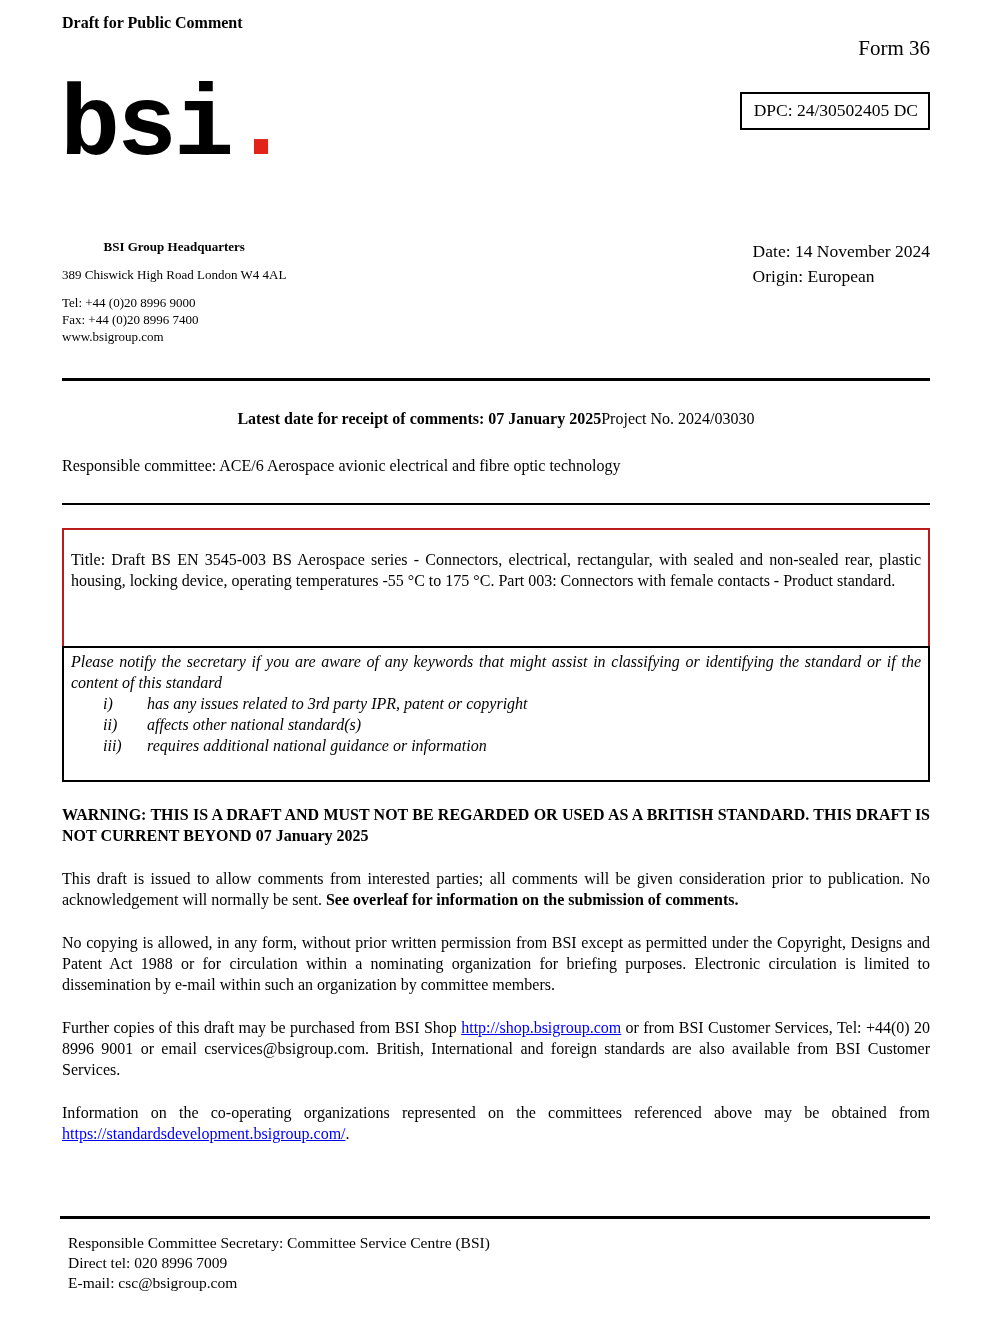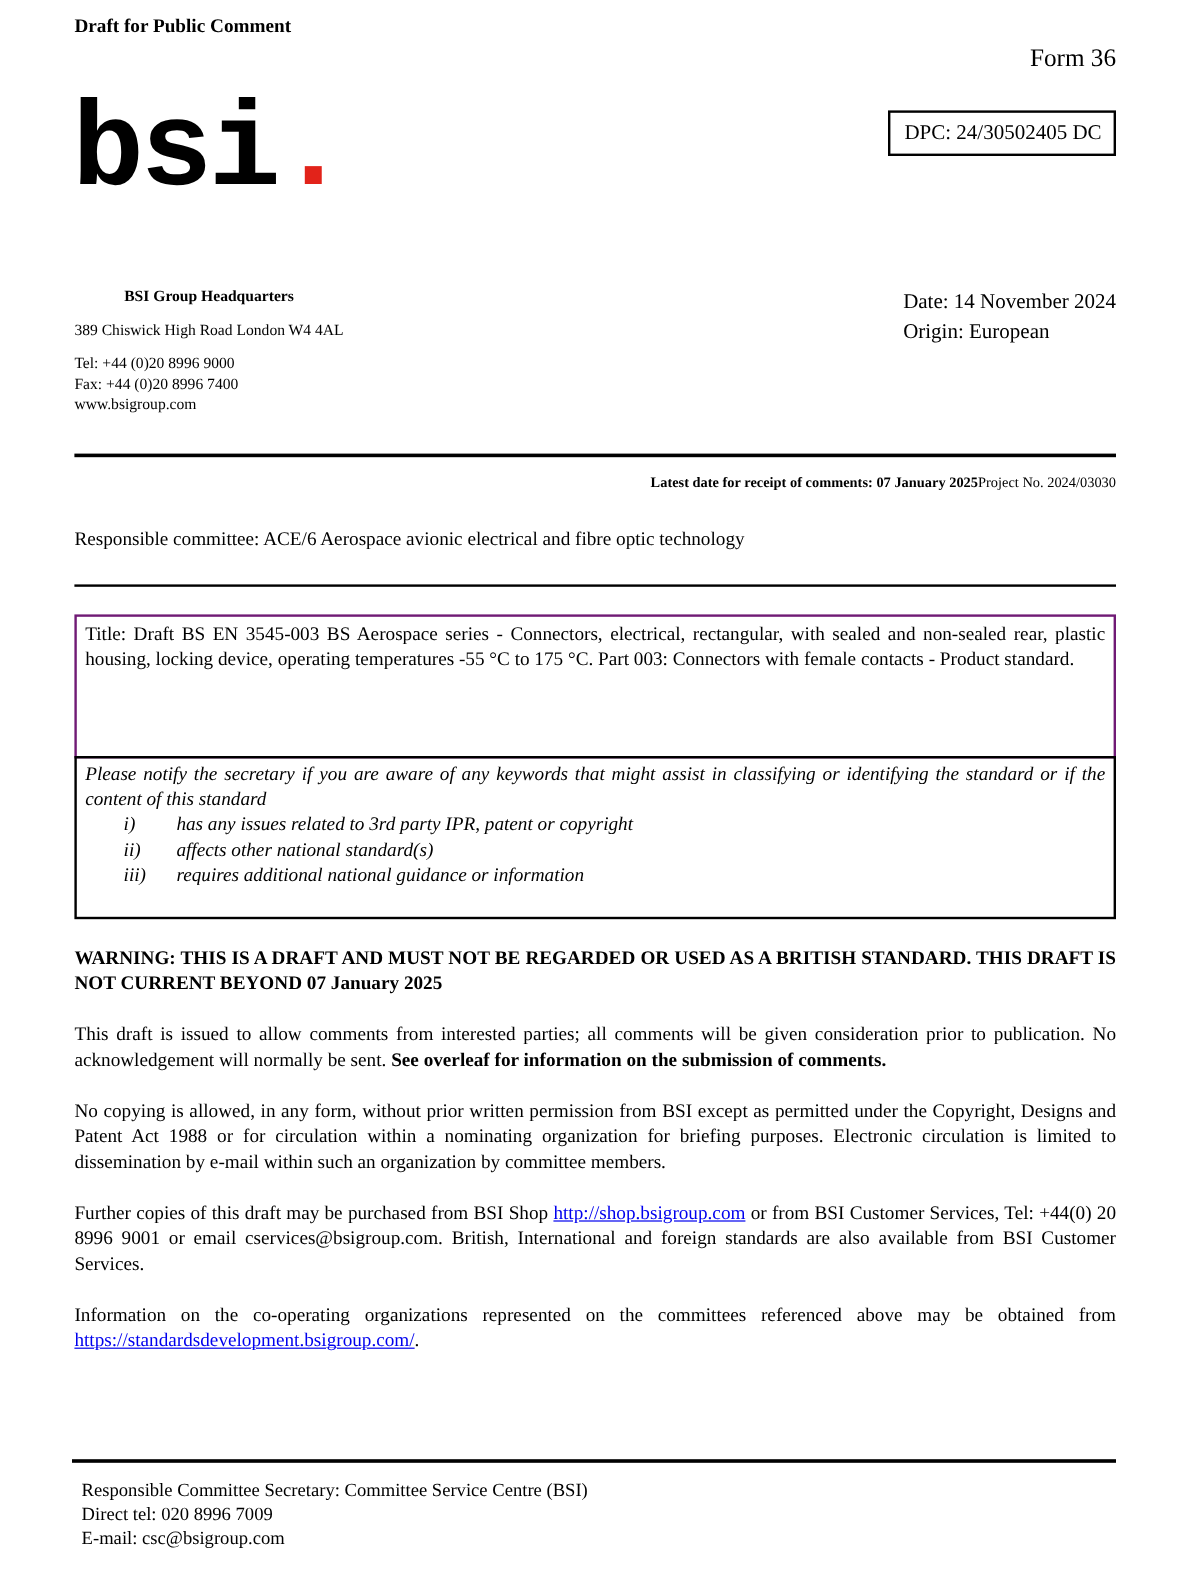--- a/index.html
+++ b/index.html
@@ -43,31 +43,31 @@
 
   .info-row { display: flex; justify-content: space-between; margin-top: 109px; }
   .address { font-size: 13px; line-height: 1.3; }
   .address-title { font-weight: bold; margin-bottom: 11px; text-align: center; }
   .address-street { margin-bottom: 11px; }
   .date-origin { text-align: left; font-size: 17.5px; line-height: 1.45; }
 
   .rule-thick { border-top: 3px solid #000; margin-top: 33px; }
   .rule-thin  { border-top: 2px solid #000; margin-top: 27px; }
 
-  .latest-row { display: flex; justify-content: flex-end; margin-top: 11px; font-size: 12px; line-height: 21px; }
+  .latest-row { display: flex; justify-content: center; margin-top: 27px; font-size: 16px; line-height: 21px; }
   .latest-date { font-weight: bold; }
 
   .responsible { margin-top: 26px; line-height: 21px; }
   .interested  { margin-top: 25px; line-height: 21px; }
 
   .title-box {
     margin-top: 23px;
-    border: 2px solid #701a75;
+    border: 2px solid #b91c1c;
     height: 120px;
-    padding: 4px 7px;
+    padding: 19px 7px;
     text-align: justify;
     line-height: 21px;
   }
   .keywords-box {
     border: 2px solid #000000;
     margin-top: -2px;
     padding: 3px 7px 24px 7px;
     line-height: 21px;
     font-style: italic;
   }

